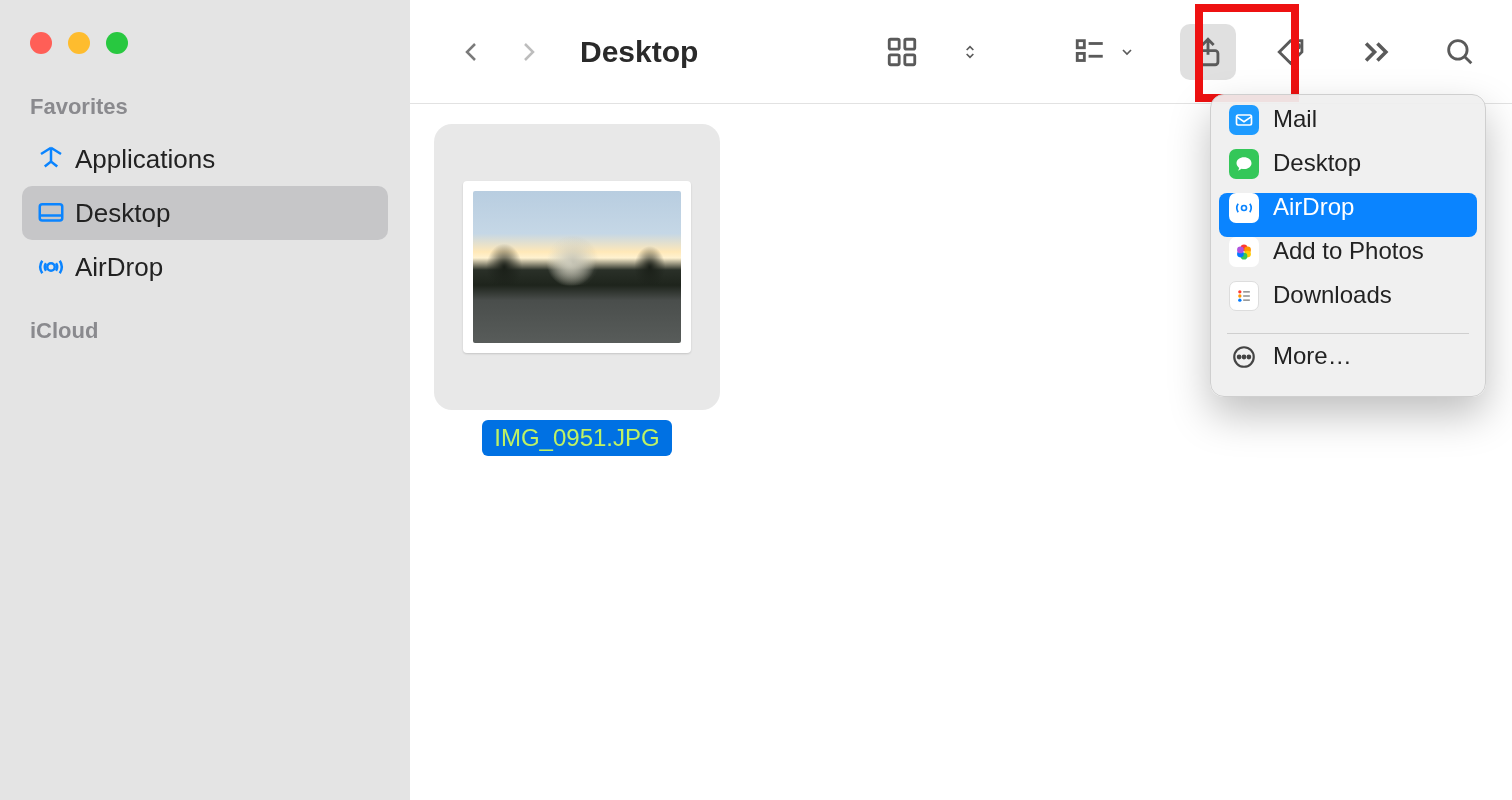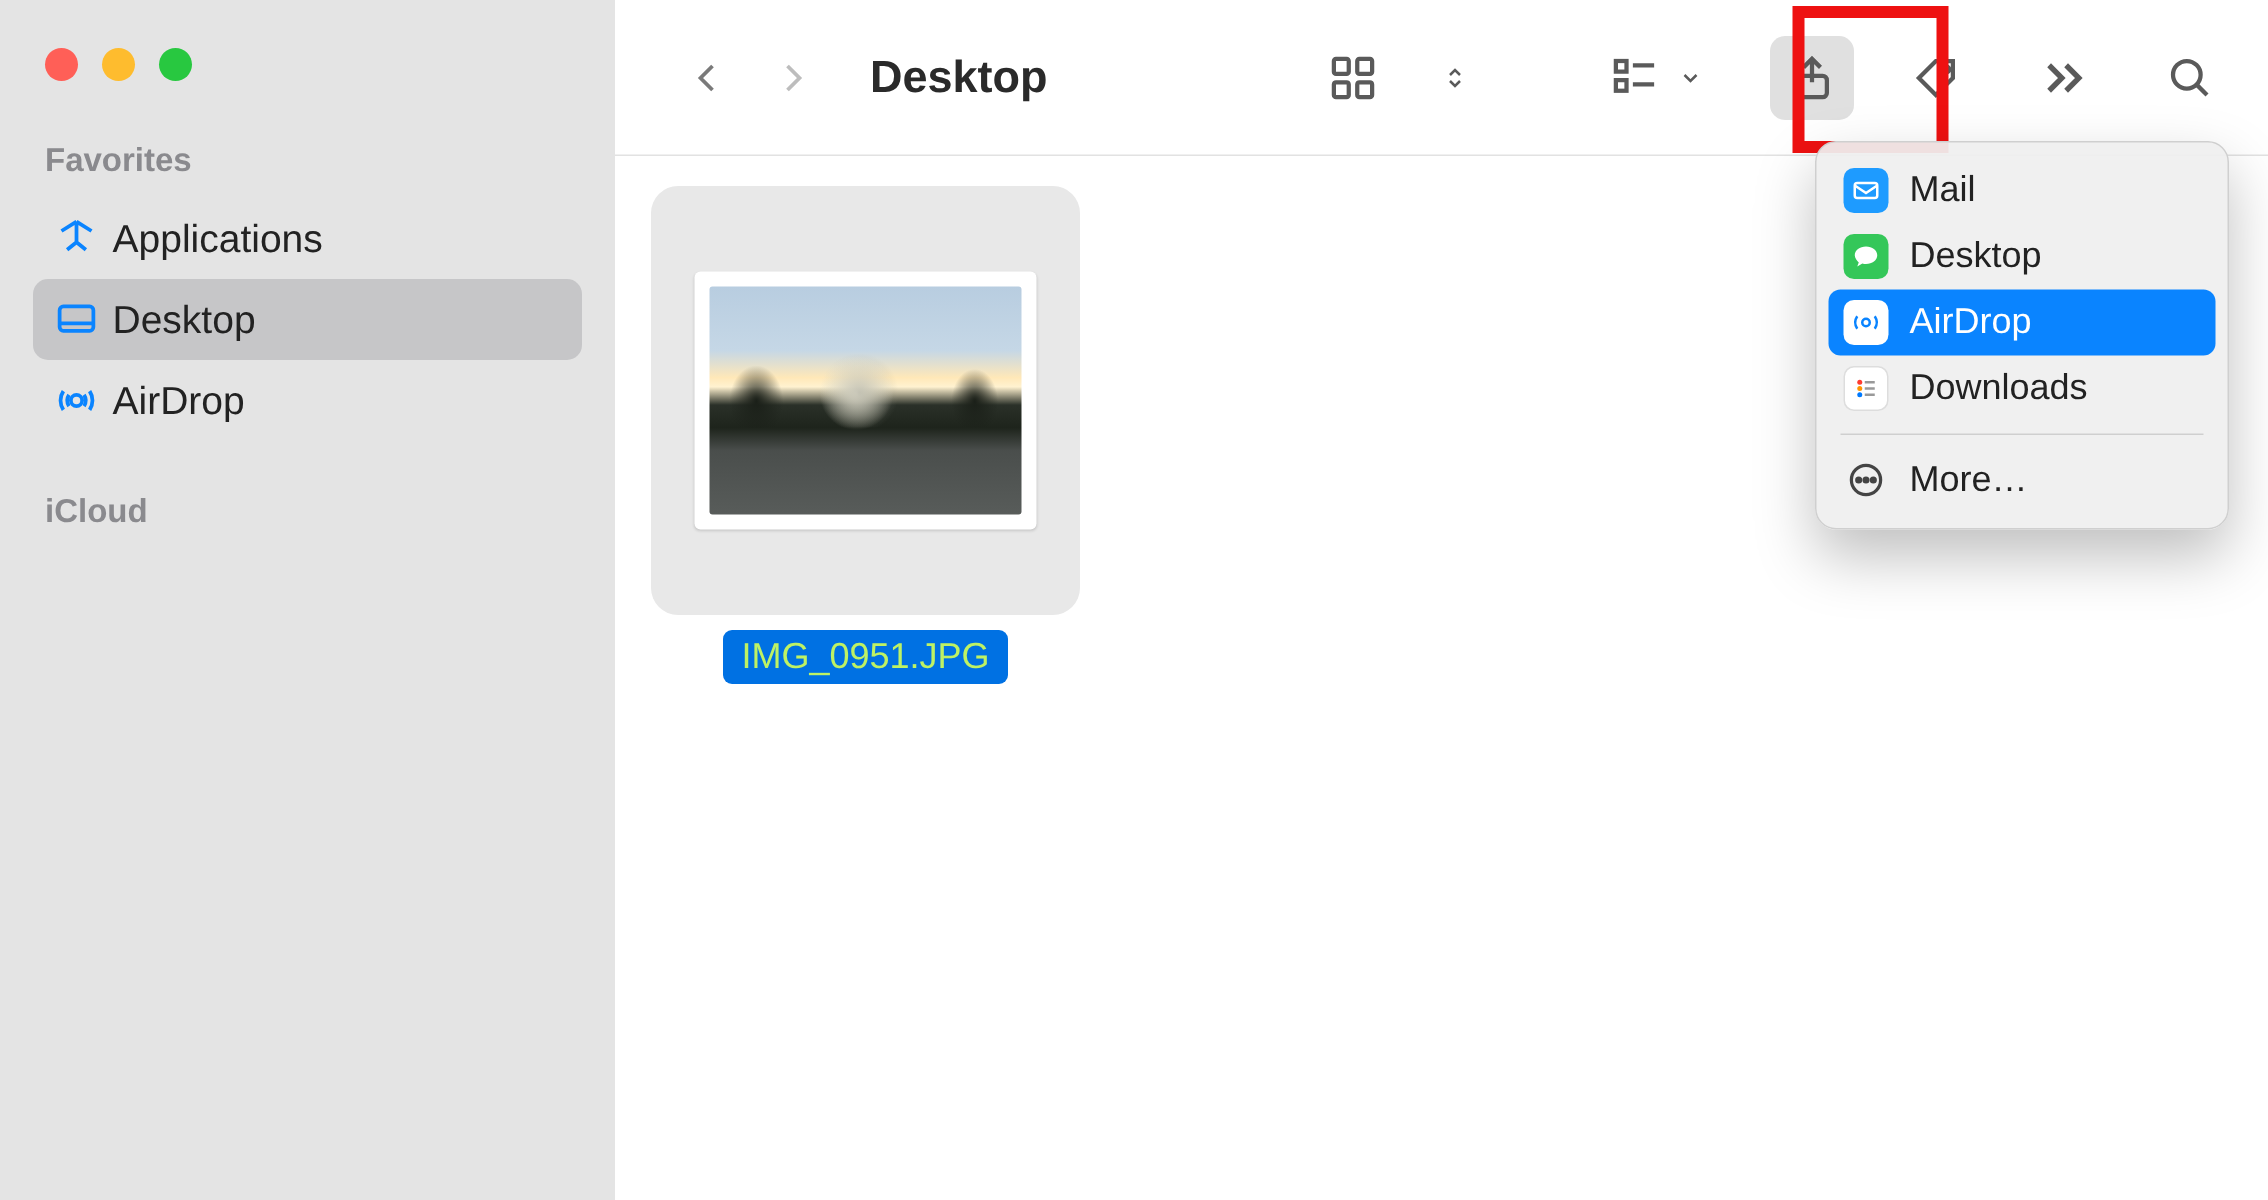--- a/index.html
+++ b/index.html
@@ -11,21 +11,21 @@
   .traffic { display: flex; gap: 16px; margin-bottom: 40px; padding-left: 8px; }
   .tl { width: 22px; height: 22px; border-radius: 50%; }
   .tl.red { background: #ff5f57; }
   .tl.yellow { background: #febc2e; }
   .tl.green { background: #28c840; }
   .section-label { font-size: 22px; font-weight: 600; color: #8a8a8e; margin: 0 0 12px 8px; }
   .sb-item { display: flex; align-items: center; gap: 9px; height: 54px; padding: 0 14px; border-radius: 10px; font-size: 26px; color: #222; cursor: default; }
   .sb-item.selected { background: #c6c6c8; }
   .sb-icon { width: 30px; height: 30px; display:flex; align-items:center; justify-content:center; color:#0a84ff; }
   .sb-icon svg { width: 30px; height: 30px; }
-  .section2 { margin-top: 34px; }
+  .section2 { margin-top: 24px; }
 
   
   .main { flex: 1; background: #fff; display: flex; flex-direction: column; position: relative; }
   .toolbar { height: 104px; display: flex; align-items: center; padding: 0 24px 0 48px; gap: 28px; border-bottom: 1px solid #e2e2e2; }
   .nav-arrow { width: 28px; height: 28px; color: #7a7a7a; display:flex; align-items:center; justify-content:center; }
   .nav-arrow svg { width: 24px; height: 36px; }
   .title { font-size: 30px; font-weight: 700; color: #2a2a2a; margin-left: 10px; }
   .spacer { flex: 1; }
   .tb-btn { width: 56px; height: 56px; display:flex; align-items:center; justify-content:center; color:#5a5a5a; border-radius: 10px; position: relative; }
   .tb-btn svg { width: 34px; height: 34px; }
@@ -50,21 +50,21 @@
   .thumb-img::before { content:""; position:absolute; left:35%; top:30%; width:50px; height:50px; background:radial-gradient(circle,#fffbe6 0%, rgba(255,251,230,0) 70%); }
   .thumb-img::after { content:""; position:absolute; left:0; right:0; top:24%; height:38%; background:
      radial-gradient(ellipse 30px 40px at 15% 70%, #1a1f18 0%, rgba(0,0,0,0) 60%),
      radial-gradient(ellipse 26px 36px at 85% 70%, #1a1f18 0%, rgba(0,0,0,0) 60%),
      radial-gradient(ellipse 44px 44px at 48% 60%, rgba(160,160,150,0.6) 0%, rgba(0,0,0,0) 60%);
   }
   .file-label { margin-top:10px; background:#0071e3; color:#bef264; font-size:24px; padding:4px 12px; border-radius:6px; }
 
   
   .menu { position:absolute; left:1210px; top:94px; width:276px; background:#efefefee; border:1px solid #cfcfcf; border-radius:14px; box-shadow:0 18px 40px rgba(0,0,0,0.25); padding:10px 8px; z-index:10; }
-  .menu-item { display:flex; align-items:center; gap:14px; height:44px; padding:0 10px; border-radius:8px; font-size:24px; color:#222; }
+  .menu-item { display:flex; align-items:flex-start; gap:14px; height:44px; padding:0 10px; border-radius:8px; font-size:24px; color:#222; }
   .menu-item.hl { background:#0a84ff; color:#fff; }
   .mi-icon { width:30px; height:30px; border-radius:7px; display:flex; align-items:center; justify-content:center; font-size:18px; color:#fff; flex-shrink:0; }
   .mi-icon svg { width:20px; height:20px; }
   .menu-sep { height:1px; background:#cfcfcf; margin:8px 8px; }
   .mi-more { background:none; color:#444; }
   .mi-more svg { width:26px; height:26px; }
 </style>
 </head>
 <body>
 
@@ -225,20 +225,35 @@
     <div class="menu-item hl">
       <span class="mi-icon" style="background:#fff">
         <svg viewBox="0 0 24 24" fill="none" stroke="#0a84ff" stroke-width="2">
             <circle cx="12" cy="12" r="3"></circle>
             <path d="M5 17a9 9 0 0 1 0-10M19 7a9 9 0 0 1 0 10"></path>
           </svg>
       </span>
       <span>AirDrop</span>
     </div>
     <div class="menu-item">
+      <span class="mi-icon" style="background:#fff">
+        <svg viewBox="0 0 24 24">
+            <g transform="translate(12 12)">
+              <circle r="4" fill="#ff3b30" cx="0" cy="-5"></circle>
+              <circle r="4" fill="#ff9500" cx="4.3" cy="-2.5"></circle>
+              <circle r="4" fill="#ffcc00" cx="4.3" cy="2.5"></circle>
+              <circle r="4" fill="#34c759" cx="0" cy="5"></circle>
+              <circle r="4" fill="#007aff" cx="-4.3" cy="2.5"></circle>
+              <circle r="4" fill="#af52de" cx="-4.3" cy="-2.5"></circle>
+            </g>
+          </svg>
+      </span>
+      <span>Add to Photos</span>
+    </div>
+    <div class="menu-item">
       <span class="mi-icon" style="background:#fff;border:1px solid #ddd">
         <svg viewBox="0 0 24 24">
             <circle cx="7" cy="7" r="2" fill="#ff3b30"></circle>
             <circle cx="7" cy="12" r="2" fill="#ff9500"></circle>
             <circle cx="7" cy="17" r="2" fill="#007aff"></circle>
             <line x1="11" y1="7" x2="19" y2="7" stroke="#999" stroke-width="2"></line>
             <line x1="11" y1="12" x2="19" y2="12" stroke="#999" stroke-width="2"></line>
             <line x1="11" y1="17" x2="19" y2="17" stroke="#999" stroke-width="2"></line>
           </svg>
       </span>

